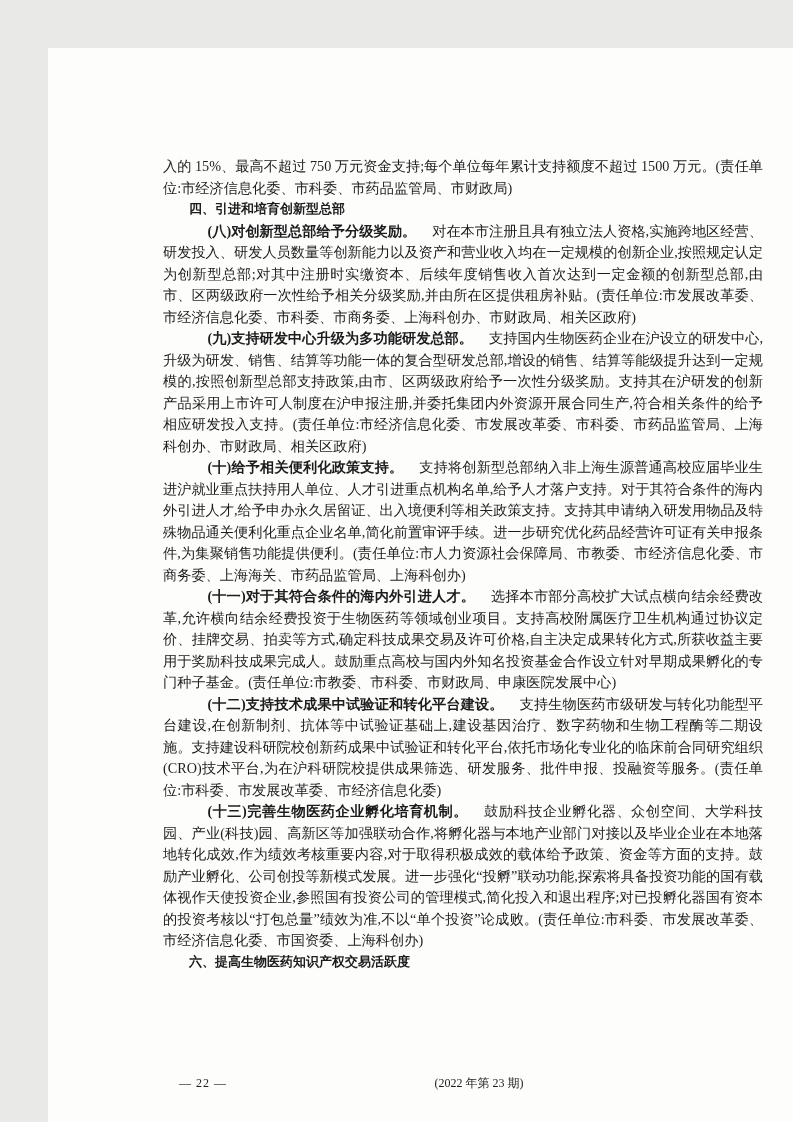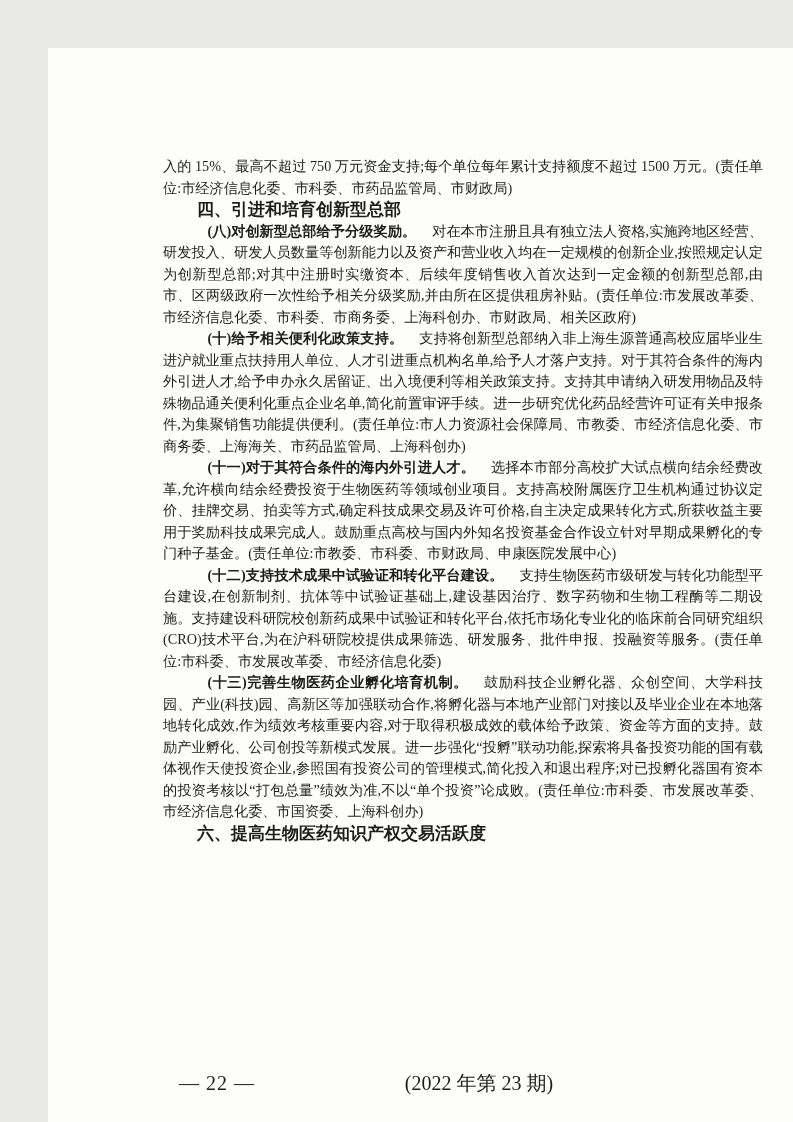--- a/index.html
+++ b/index.html
@@ -25,33 +25,33 @@
     line-height: 21.5px;
     text-align: justify;
     text-justify: inter-ideograph;
   }
   .content p { margin: 0; }
   p.para { text-indent: 2em; }
   p.para.no-indent { text-indent: 0; }
   p.heading {
     text-indent: 2em;
     font-weight: bold;
-    font-family: Liberation Sans, sans-serif;
-    font-size: 17px;
+    font-family: Liberation Mono, monospace;
+    font-size: 13px;
   }
   .lead {
     font-weight: bold;
   }
   .footer {
     position: absolute;
     left: 99px;
     top: 992px;
     width: 600px;
     height: 22px;
-    font-size: 20px;
+    font-size: 12px;
     line-height: 22px;
   }
   .page-number {
     position: absolute;
     left: 0;
     top: 0;
     letter-spacing: 1px;
   }
   .issue {
     position: absolute;
@@ -62,20 +62,21 @@
   }
 </style>
 </head>
 <body>
 
 <div class="page">
   <div class="content">
       <p class="para no-indent">入的 15%、最高不超过 750 万元资金支持;每个单位每年累计支持额度不超过 1500 万元。(责任单位:市经济信息化委、市科委、市药品监管局、市财政局)</p>
       <p class="heading">四、引进和培育创新型总部</p>
       <p class="para"><span class="lead">(八)对创新型总部给予分级奖励。</span>对在本市注册且具有独立法人资格,实施跨地区经营、研发投入、研发人员数量等创新能力以及资产和营业收入均在一定规模的创新企业,按照规定认定为创新型总部;对其中注册时实缴资本、后续年度销售收入首次达到一定金额的创新型总部,由市、区两级政府一次性给予相关分级奖励,并由所在区提供租房补贴。(责任单位:市发展改革委、市经济信息化委、市科委、市商务委、上海科创办、市财政局、相关区政府)</p>
+      <p class="para"><span class="lead">(九)支持研发中心升级为多功能研发总部。</span>支持国内生物医药企业在沪设立的研发中心,升级为研发、销售、结算等功能一体的复合型研发总部,增设的销售、结算等能级提升达到一定规模的,按照创新型总部支持政策,由市、区两级政府给予一次性分级奖励。支持其在沪研发的创新产品采用上市许可人制度在沪申报注册,并委托集团内外资源开展合同生产,符合相关条件的给予相应研发投入支持。(责任单位:市经济信息化委、市发展改革委、市科委、市药品监管局、上海科创办、市财政局、相关区政府)</p>
       <p class="para"><span class="lead">(十)给予相关便利化政策支持。</span>支持将创新型总部纳入非上海生源普通高校应届毕业生进沪就业重点扶持用人单位、人才引进重点机构名单,给予人才落户支持。对于其符合条件的海内外引进人才,给予申办永久居留证、出入境便利等相关政策支持。支持其申请纳入研发用物品及特殊物品通关便利化重点企业名单,简化前置审评手续。进一步研究优化药品经营许可证有关申报条件,为集聚销售功能提供便利。(责任单位:市人力资源社会保障局、市教委、市经济信息化委、市商务委、上海海关、市药品监管局、上海科创办)</p>
       <p class="para"><span class="lead">(十一)对于其符合条件的海内外引进人才。</span>选择本市部分高校扩大试点横向结余经费改革,允许横向结余经费投资于生物医药等领域创业项目。支持高校附属医疗卫生机构通过协议定价、挂牌交易、拍卖等方式,确定科技成果交易及许可价格,自主决定成果转化方式,所获收益主要用于奖励科技成果完成人。鼓励重点高校与国内外知名投资基金合作设立针对早期成果孵化的专门种子基金。(责任单位:市教委、市科委、市财政局、申康医院发展中心)</p>
       <p class="para"><span class="lead">(十二)支持技术成果中试验证和转化平台建设。</span>支持生物医药市级研发与转化功能型平台建设,在创新制剂、抗体等中试验证基础上,建设基因治疗、数字药物和生物工程酶等二期设施。支持建设科研院校创新药成果中试验证和转化平台,依托市场化专业化的临床前合同研究组织(CRO)技术平台,为在沪科研院校提供成果筛选、研发服务、批件申报、投融资等服务。(责任单位:市科委、市发展改革委、市经济信息化委)</p>
       <p class="para"><span class="lead">(十三)完善生物医药企业孵化培育机制。</span>鼓励科技企业孵化器、众创空间、大学科技园、产业(科技)园、高新区等加强联动合作,将孵化器与本地产业部门对接以及毕业企业在本地落地转化成效,作为绩效考核重要内容,对于取得积极成效的载体给予政策、资金等方面的支持。鼓励产业孵化、公司创投等新模式发展。进一步强化“投孵”联动功能,探索将具备投资功能的国有载体视作天使投资企业,参照国有投资公司的管理模式,简化投入和退出程序;对已投孵化器国有资本的投资考核以“打包总量”绩效为准,不以“单个投资”论成败。(责任单位:市科委、市发展改革委、市经济信息化委、市国资委、上海科创办)</p>
       <p class="heading">六、提高生物医药知识产权交易活跃度</p>
     </div>
   <div class="footer">
     <span class="page-number">— 22 —</span>
     <span class="issue">(2022 年第 23 期)</span>
   </div>

